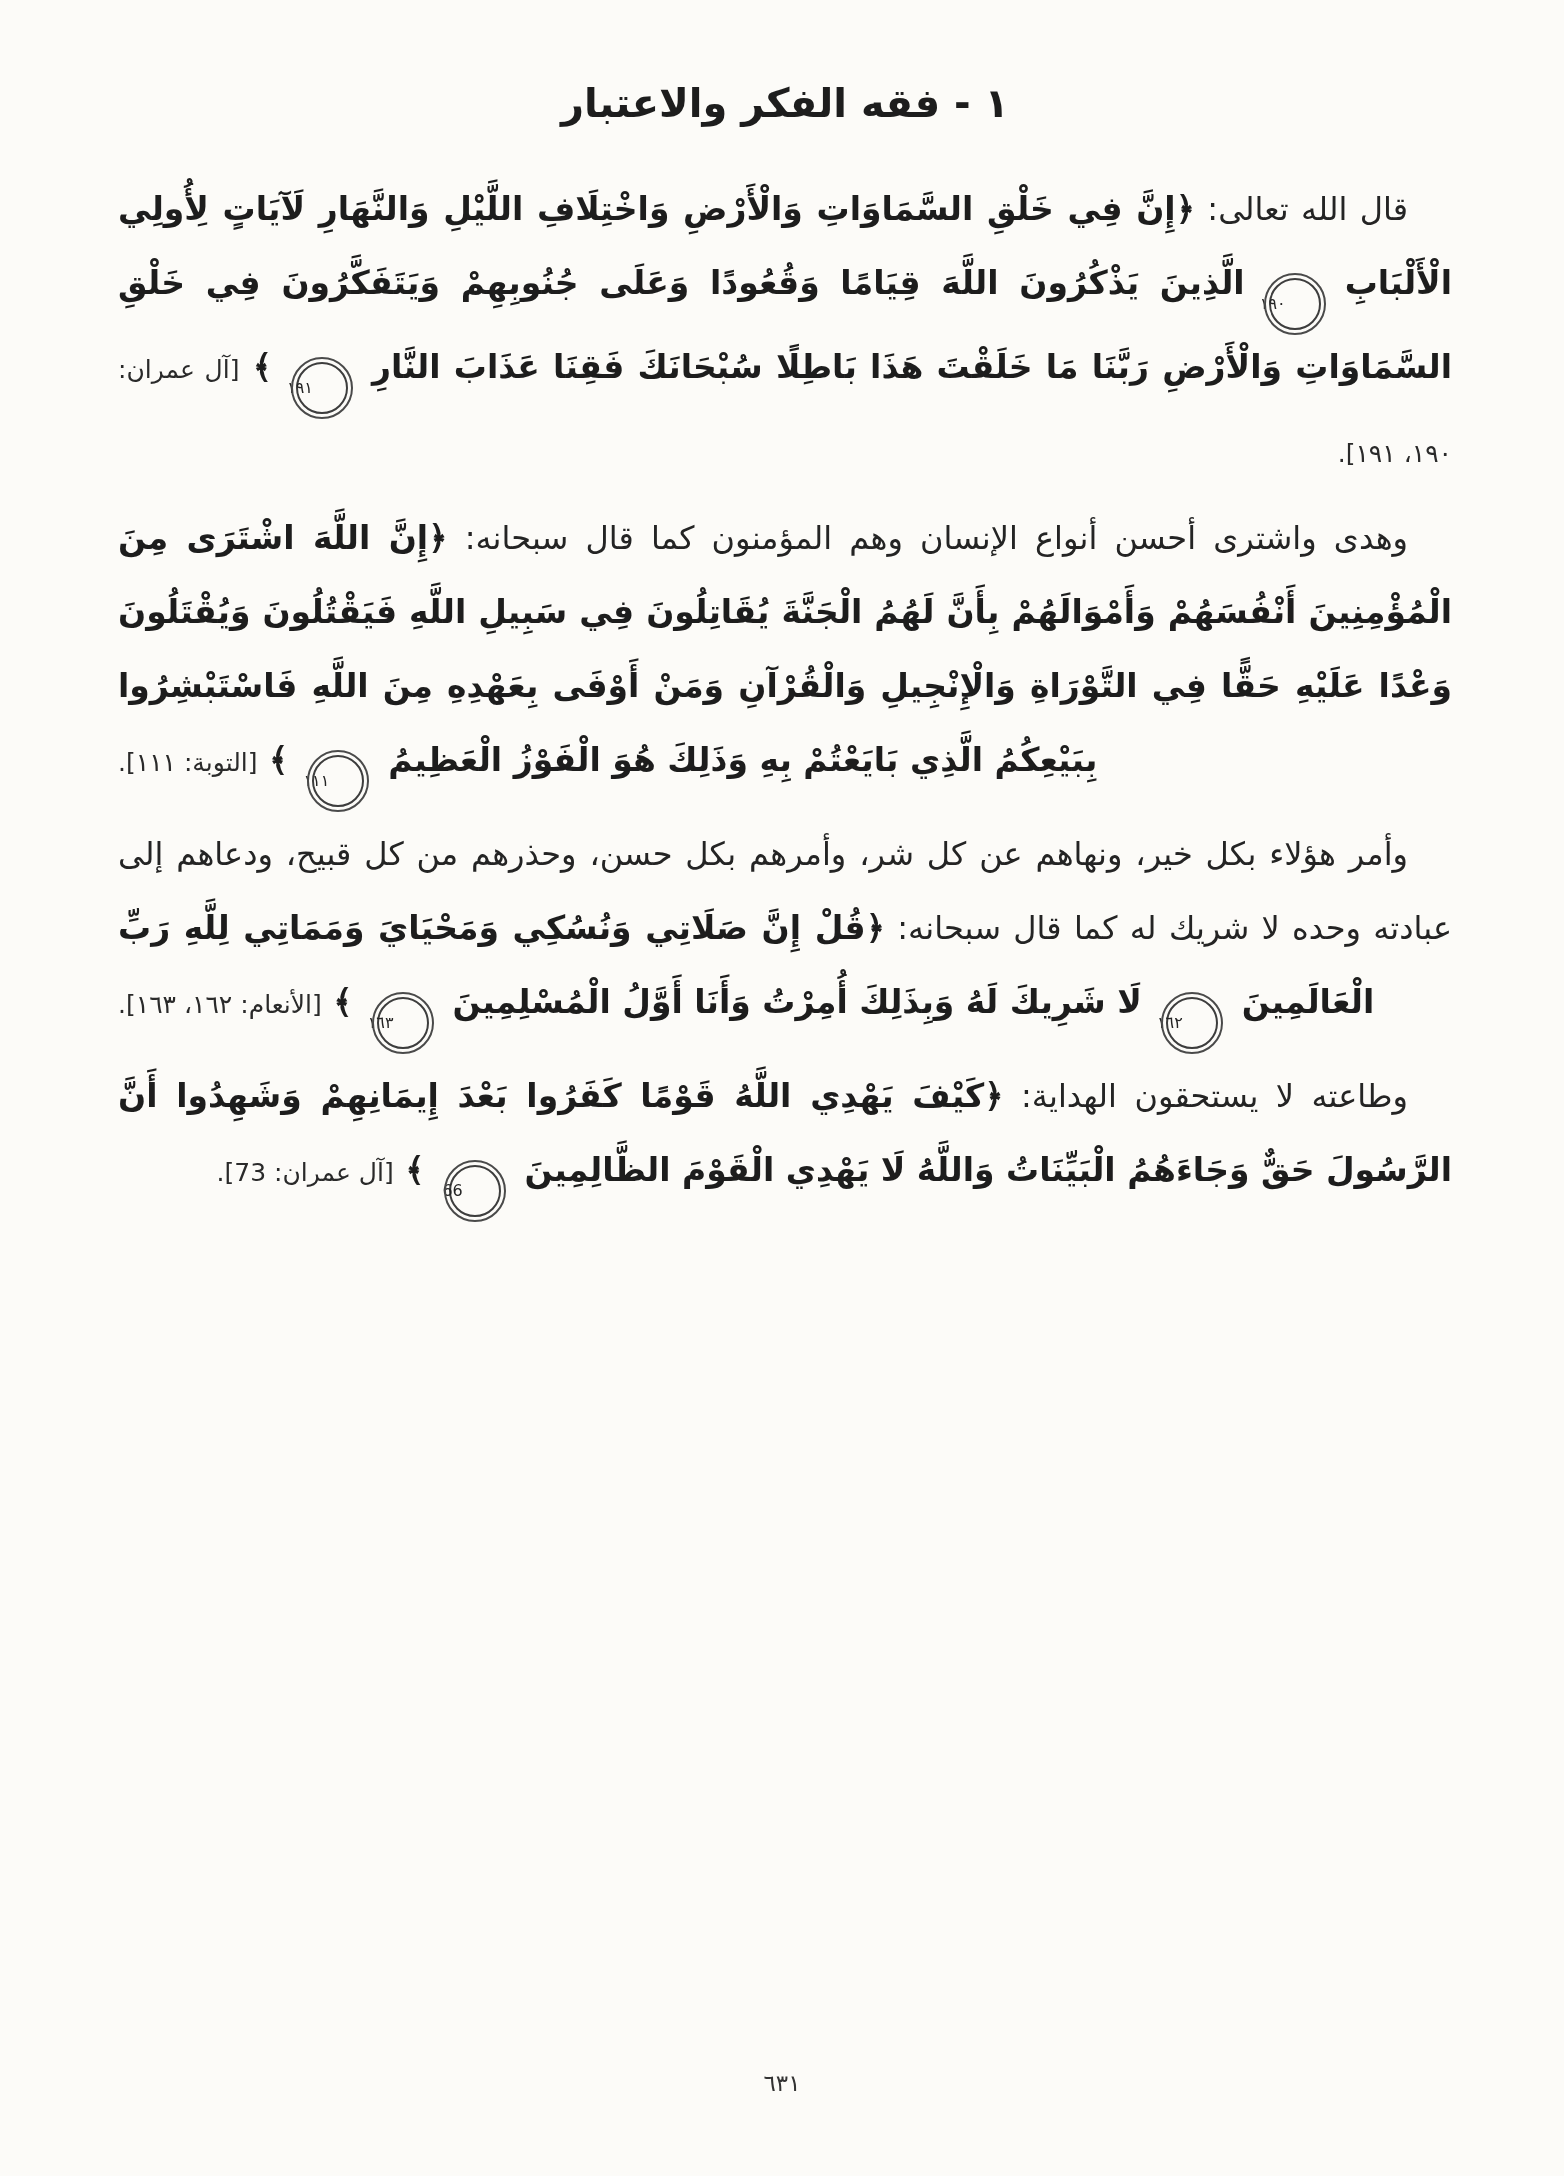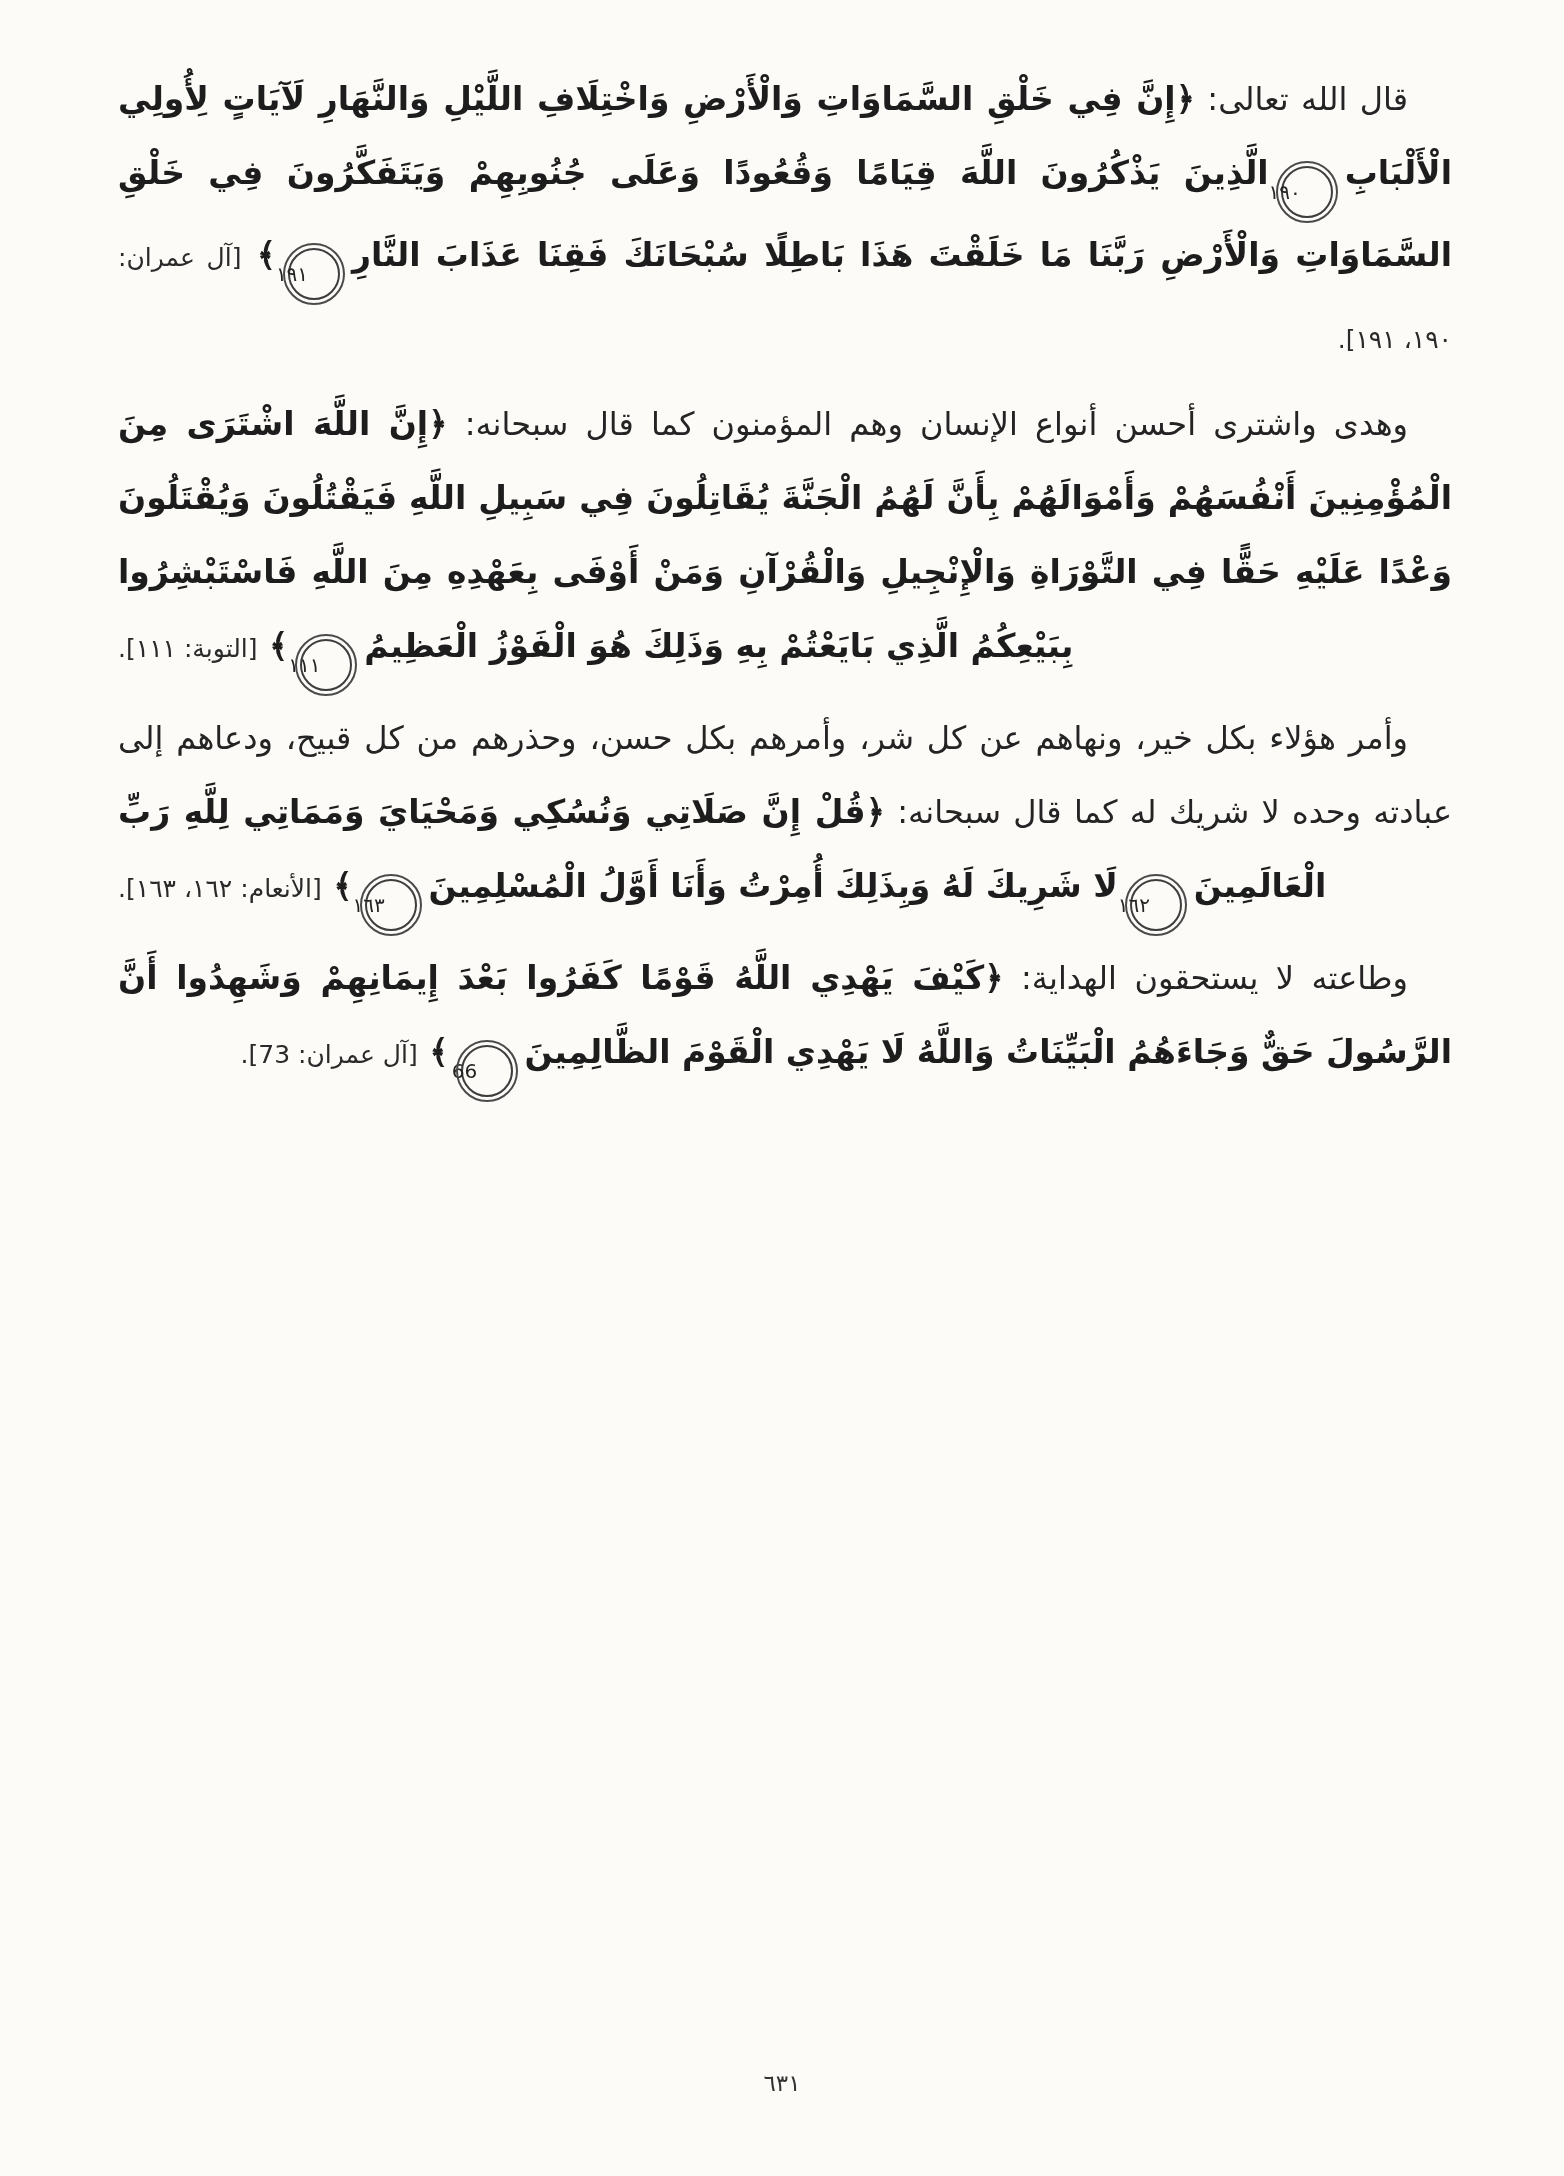--- a/index.html
+++ b/index.html
@@ -49,24 +49,24 @@
   .vnum{
     display:inline-flex;
     align-items:center;
     justify-content:center;
     width:48px;
     height:48px;
     border:2px solid #3d3d3d;
     outline:2px solid #4a4a4a;
     outline-offset:3px;
     border-radius:50%;
-    font-size:20px;
+    font-size:16px;
     font-weight:400;
     line-height:1;
-    margin:0 12px;
+    margin:0 24px;
     vertical-align:-15px;
     background:var(--paper);
   }
   .cite{
     font-size:25px;
     font-weight:400;
     color:#2a2a2a;
   }
   .page-number{
     position:absolute;
@@ -76,20 +76,21 @@
     text-align:center;
     font-size:23px;
     color:#333;
   }
 </style>
 </head>
 <body>
 
 <div class="page">
 
+  <h1 class="page-title">١ - فقه الفكر والاعتبار</h1>
 
   <p class="body-par">
     <span>قال الله تعالى: </span><span class="quran">﴿</span><span class="quran">إِنَّ فِي خَلْقِ السَّمَاوَاتِ وَالْأَرْضِ وَاخْتِلَافِ اللَّيْلِ وَالنَّهَارِ لَآيَاتٍ لِأُولِي الْأَلْبَابِ</span><span class="vnum">١٩٠</span><span class="quran">الَّذِينَ يَذْكُرُونَ اللَّهَ قِيَامًا وَقُعُودًا وَعَلَى جُنُوبِهِمْ وَيَتَفَكَّرُونَ فِي خَلْقِ السَّمَاوَاتِ وَالْأَرْضِ رَبَّنَا مَا خَلَقْتَ هَذَا بَاطِلًا سُبْحَانَكَ فَقِنَا عَذَابَ النَّارِ</span><span class="vnum">١٩١</span><span class="quran">﴾ </span><span class="cite">[آل عمران: ١٩٠، ١٩١].</span>
   </p>
 
 
 
   <p class="body-par last-left">
     <span>وهدى واشترى أحسن أنواع الإنسان وهم المؤمنون كما قال سبحانه: </span><span class="quran">﴿</span><span class="quran">إِنَّ اللَّهَ اشْتَرَى مِنَ الْمُؤْمِنِينَ أَنْفُسَهُمْ وَأَمْوَالَهُمْ بِأَنَّ لَهُمُ الْجَنَّةَ يُقَاتِلُونَ فِي سَبِيلِ اللَّهِ فَيَقْتُلُونَ وَيُقْتَلُونَ وَعْدًا عَلَيْهِ حَقًّا فِي التَّوْرَاةِ وَالْإِنْجِيلِ وَالْقُرْآنِ وَمَنْ أَوْفَى بِعَهْدِهِ مِنَ اللَّهِ فَاسْتَبْشِرُوا بِبَيْعِكُمُ الَّذِي بَايَعْتُمْ بِهِ وَذَلِكَ هُوَ الْفَوْزُ الْعَظِيمُ</span><span class="vnum">١١١</span><span class="quran">﴾ </span><span class="cite">[التوبة: ١١١].</span>
   </p>

